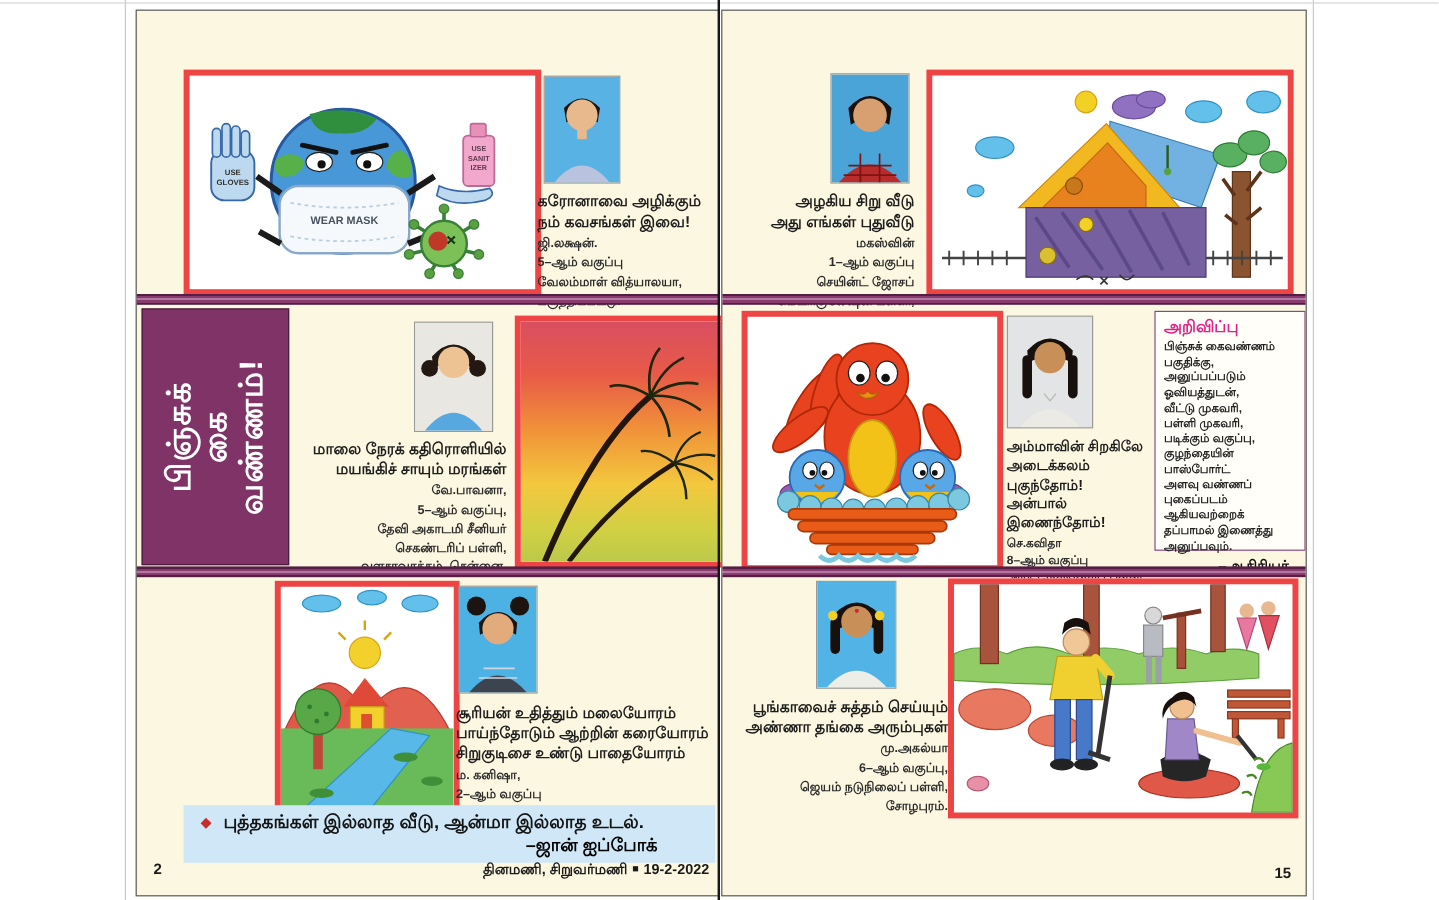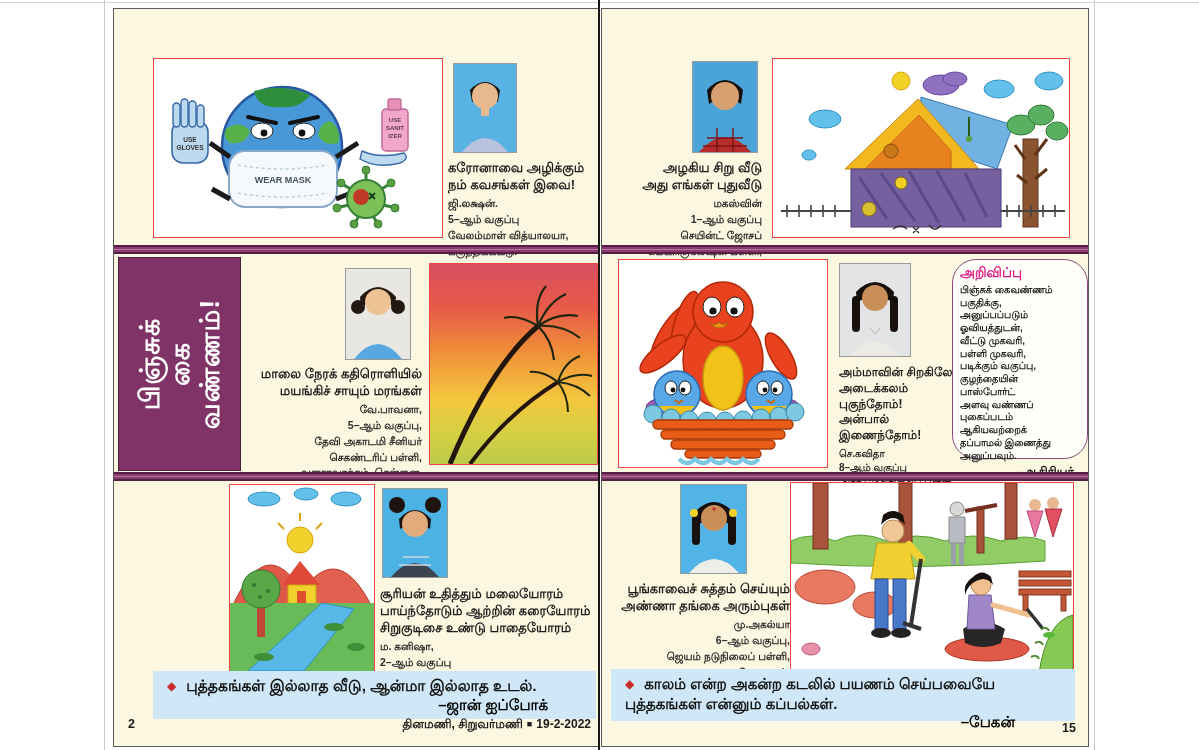--- a/index.html
+++ b/index.html
@@ -4,21 +4,21 @@
 <style>
   html,body{margin:0;padding:0;background:#fff;}
   #canvas{position:relative;width:1199px;height:750px;background:#ffffff;overflow:hidden;
           font-family:"Liberation Sans","DejaVu Sans",sans-serif;}
   .hairline-v{position:absolute;top:0;bottom:0;width:1px;background:#c9c9c9;}
   .hairline-h{position:absolute;left:0;right:0;height:1px;background:#d4d4d4;}
   .fold{position:absolute;top:0;bottom:0;width:2px;background:#161616;}
   .page{position:absolute;background:#fbf7e0;border:1px solid #5a5a5a;}
   .divider{position:absolute;height:9px;left:0;right:0;
            background:linear-gradient(#551f45 0 20%,#8a3a6e 20% 40%,#b07aa0 40% 60%,#8a3a6e 60% 80%,#551f45 80% 100%);}
-  .art{position:absolute;background:#ffffff;border:1px solid #ef4444;}
+  .art{position:absolute;background:#ffffff;border:5px solid #ef4444;}
   .art svg{display:block;width:100%;height:100%;}
   .photo{position:absolute;border:1px solid #9a9a9a;}
   .photo svg{display:block;width:100%;height:100%;}
   .caption{position:absolute;}
   .cap-title{font-weight:bold;font-size:13px;line-height:1.32;color:#1d1d1d;white-space:pre-line;}
   .cap-details{margin-top:3px;font-weight:600;font-size:10.5px;line-height:1.5;color:#2b2b2b;white-space:pre-line;}
   .al-right{text-align:right;}
   .al-left{text-align:left;}
   .banner{position:absolute;background:#803366;border:1px solid #4c1c3d;}
   .banner-text{position:absolute;left:50%;top:50%;width:205px;
@@ -392,21 +392,21 @@
       <div class="cap-title" style="font-size:12px;">அம்மாவின் சிறகிலே
 அடைக்கலம் புகுந்தோம்!
 அன்பால் இணைந்தோம்!</div>
       <div class="cap-details" style="font-size:10px;line-height:1.42;">செ.கவிதா
 8–ஆம் வகுப்பு
 அரசு மேல்நிலைப் பள்ளி
 அச்சுதமங்கலம்,
 திருவாரூர்.</div>
     </div>
 
-    <div class="notice" style="left:350px;top:250px;width:136px;height:200px;border-radius:24px;">
+    <div class="notice" style="left:360px;top:250px;width:126px;height:200px;">
       <div class="notice-title">அறிவிப்பு</div>
       <div class="notice-body">பிஞ்சுக் கைவண்ணம்
 பகுதிக்கு,
 அனுப்பப்படும்
 ஓவியத்துடன்,
 வீட்டு முகவரி,
 பள்ளி முகவரி,
 படிக்கும் வகுப்பு,
 குழந்தையின்
 பாஸ்போர்ட்
@@ -493,26 +493,20 @@
           <path d="M182 94 q9 -9 18 0 l2 8 q-4 -6 -10 -6 q-14 2 -18 16 q-2 -12 8 -18z" fill="#17100c"></path>
           <line x1="202" y1="122" x2="238" y2="132" stroke="#f0c090" stroke-width="5" stroke-linecap="round"></line>
           <line x1="236" y1="126" x2="252" y2="146" stroke="#333" stroke-width="3.5"></line>
         </g>
         <path d="M282 132 q-26 6 -34 58 l34 0z" fill="#88c855" stroke="#4a8828"></path>
         <path d="M250 146 q6 -3 8 2 M244 160 q6 -3 8 2 M240 174 q6 -3 8 2" stroke="#4a8828" stroke-width="2" fill="none"></path>
         <ellipse cx="258" cy="152" rx="6" ry="3" fill="#58b838"></ellipse>
       </svg>
     </div>
 
-    <div class="quoteband" style="left:9px;top:660px;width:464px;height:52px;">
-      <div class="q-line" style="font-size:15px;">
-        <span class="q-bullet">◆</span><span>காலம் என்ற அகன்ற கடலில் பயணம் செய்பவையே புத்தகங்கள் என்னும் கப்பல்கள்.</span>
-      </div>
-      <div class="q-author" style="padding-right:50px;">–பேகன்</div>
-    </div>
 
     <div class="footer" style="left:22px;top:752px;">
       <span>19-2-2022</span><span class="sep-square">■</span><span>தினமணி, சிறுவர்மணி</span>
     </div>
     <div class="pageno" style="right:12px;top:712px;">15</div>
   </div>
 
 </div>
 
 </body></html>

